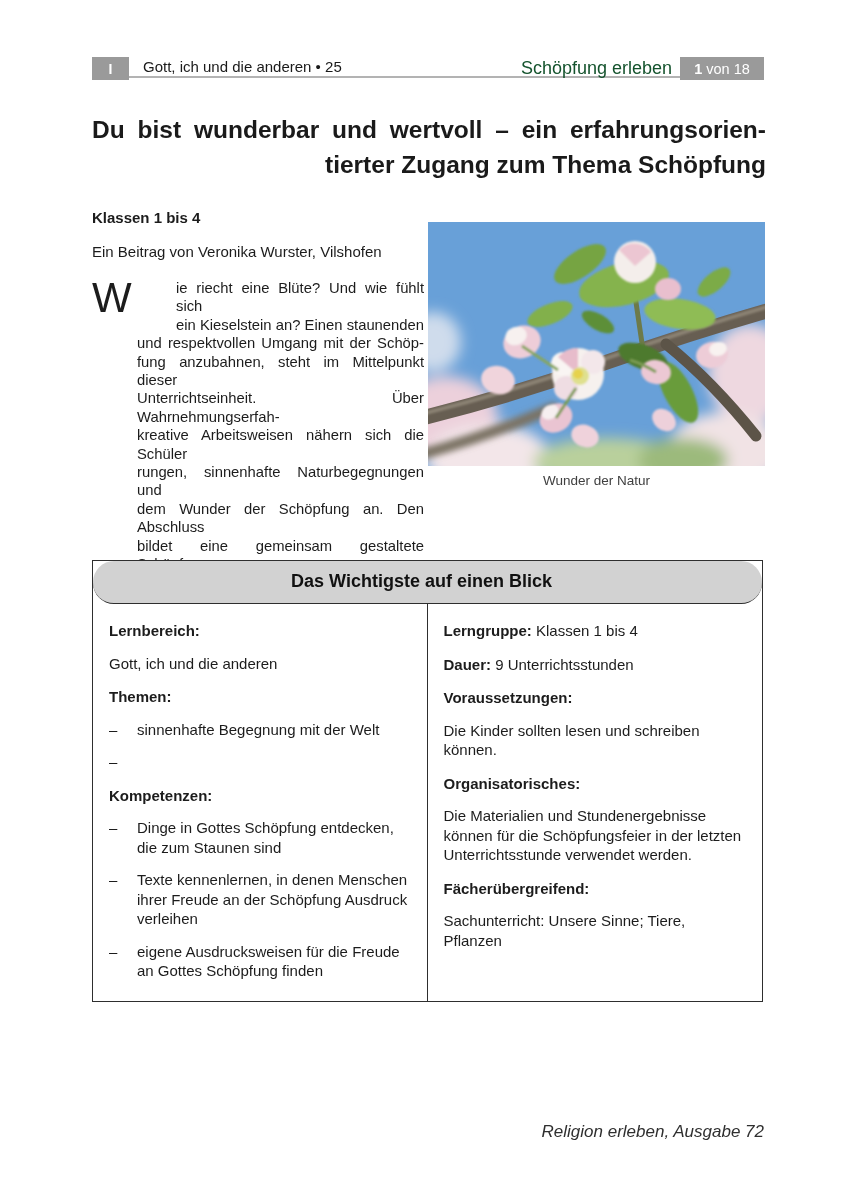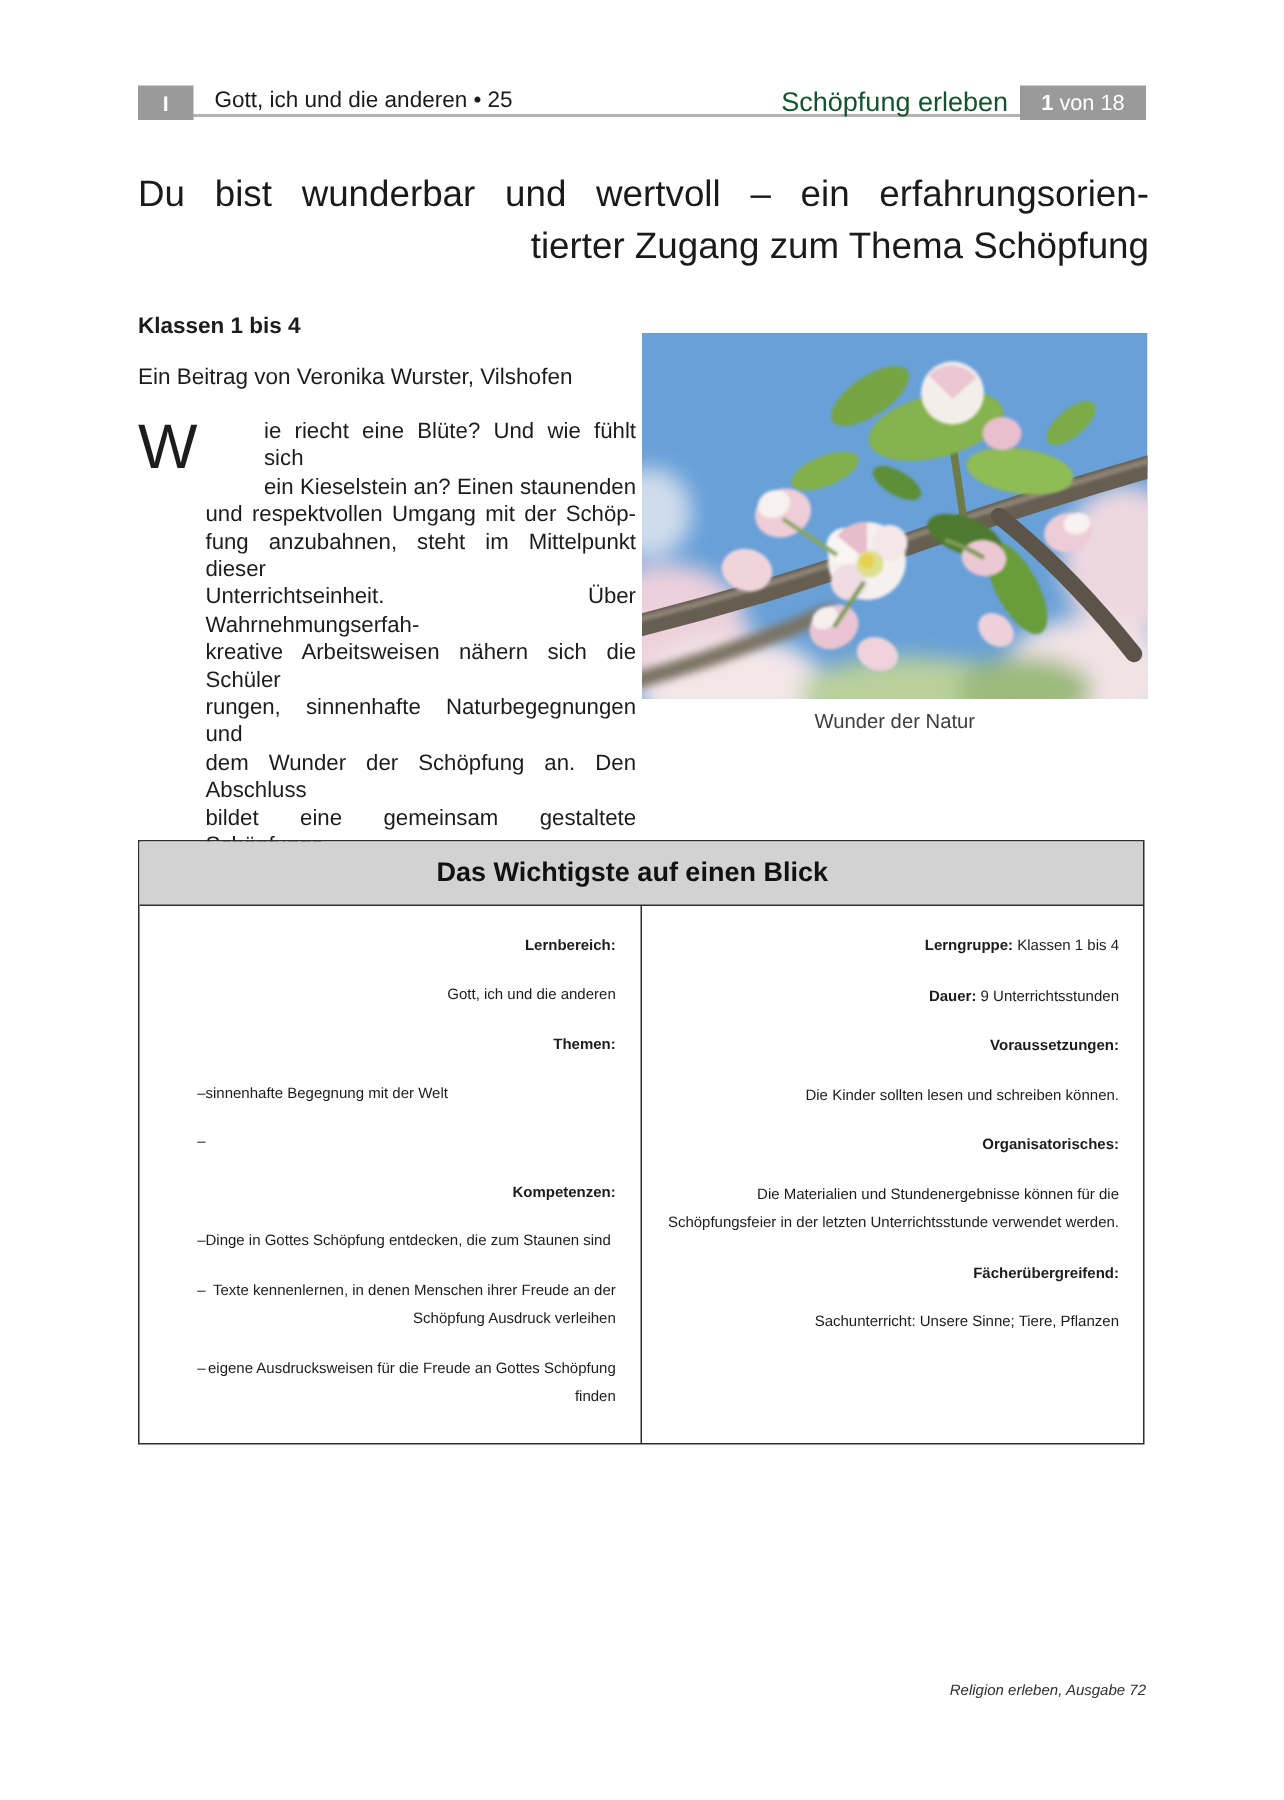--- a/index.html
+++ b/index.html
@@ -28,21 +28,21 @@
   }
   .hdr-left-title{position:absolute;left:51px;top:1px;font-size:15px;color:#1a1a1a;}
   .hdr-right-title{position:absolute;right:92px;top:1px;font-size:18px;color:#14532d;margin-left:32px;}
   .hdr-pages{
     position:absolute;right:0;top:0;width:84px;height:23px;background:var(--header-box-bg);
     color:#fff;font-size:14.5px;display:flex;align-items:center;justify-content:center;gap:4px;
   }
   .hdr-pages .pg-cur{font-weight:bold;}
 
   
-  .article-title{position:absolute;top:112px;left:92px;width:674px;font-size:24.5px;line-height:35px;font-weight:normal;color:#1a1a1a;}
+  .article-title{position:absolute;top:112px;left:92px;width:674px;font-size:24.5px;line-height:35px;font-weight:bold;color:#1a1a1a;}
   .article-title .t1{display:block;text-align:justify;text-align-last:justify;}
   .article-title .t2{display:block;text-align:right;}
 
   .content{position:absolute;top:207px;left:92px;width:672px;}
   .col-left{position:absolute;left:0;top:0;width:332px;}
   .grade{font-size:15px;font-weight:bold;margin:2px 0 17px 0;}
   .byline{font-size:15px;margin:0 0 19px 0;}
 
   .intro{position:relative;font-size:14.8px;line-height:18.4px;}
   .dropcap{
@@ -55,35 +55,35 @@
 
   
   .figure{position:absolute;left:336px;top:15px;width:337px;}
   .figure svg{display:block;width:337px;height:244px;}
   .figcaption{margin-top:7px;text-align:center;font-size:13.5px;color:#404040;}
 
   
   .infobox{position:absolute;top:560px;left:92px;width:671px;border:1px solid var(--box-border);}
   .infobox-header{
     background:var(--box-header-bg);border-bottom:1px solid var(--box-border);
-    text-align:center;font-weight:bold;font-size:18px;padding:10px 12px 11px 0;color:#111;
+    text-align:center;font-weight:bold;font-size:18px;padding:10px 12px 11px 0;color:#111;border-radius:21px;
   }
   .infobox-cols{display:flex;}
-  .infobox-cell{width:50%;padding:17px 16px 20px 16px;font-size:10px;line-height:19.5px;text-align:right;}
+  .infobox-cell{width:50%;padding:17px 16px 20px 16px;font-size:15px;line-height:19.5px;}
   .infobox-cell.left{border-right:1px solid var(--box-border);}
   .ib-label{font-weight:bold;}
   .ib-block{margin-bottom:14px;}
   .ib-block:last-child{margin-bottom:0;}
   .ib-head{font-weight:bold;margin-bottom:13px;}
   .dash-item{display:flex;margin-bottom:13px;}
   .dash-item:last-child{margin-bottom:0;}
   .dash{width:28px;flex:0 0 28px;}
 
   
-  .pagefooter{position:absolute;top:1122px;right:92px;font-size:10px;font-style:italic;color:#2f2f2f;}
+  .pagefooter{position:absolute;top:1122px;right:92px;font-size:17px;font-style:italic;color:#2f2f2f;}
 </style>
 </head>
 <body>
 
 <div class="page">
 
   <div class="pageheader">
     <div class="hdr-rule"></div>
     <div class="hdr-badge">I</div>
     <div class="hdr-left-title">Gott, ich und die anderen • 25</div>

